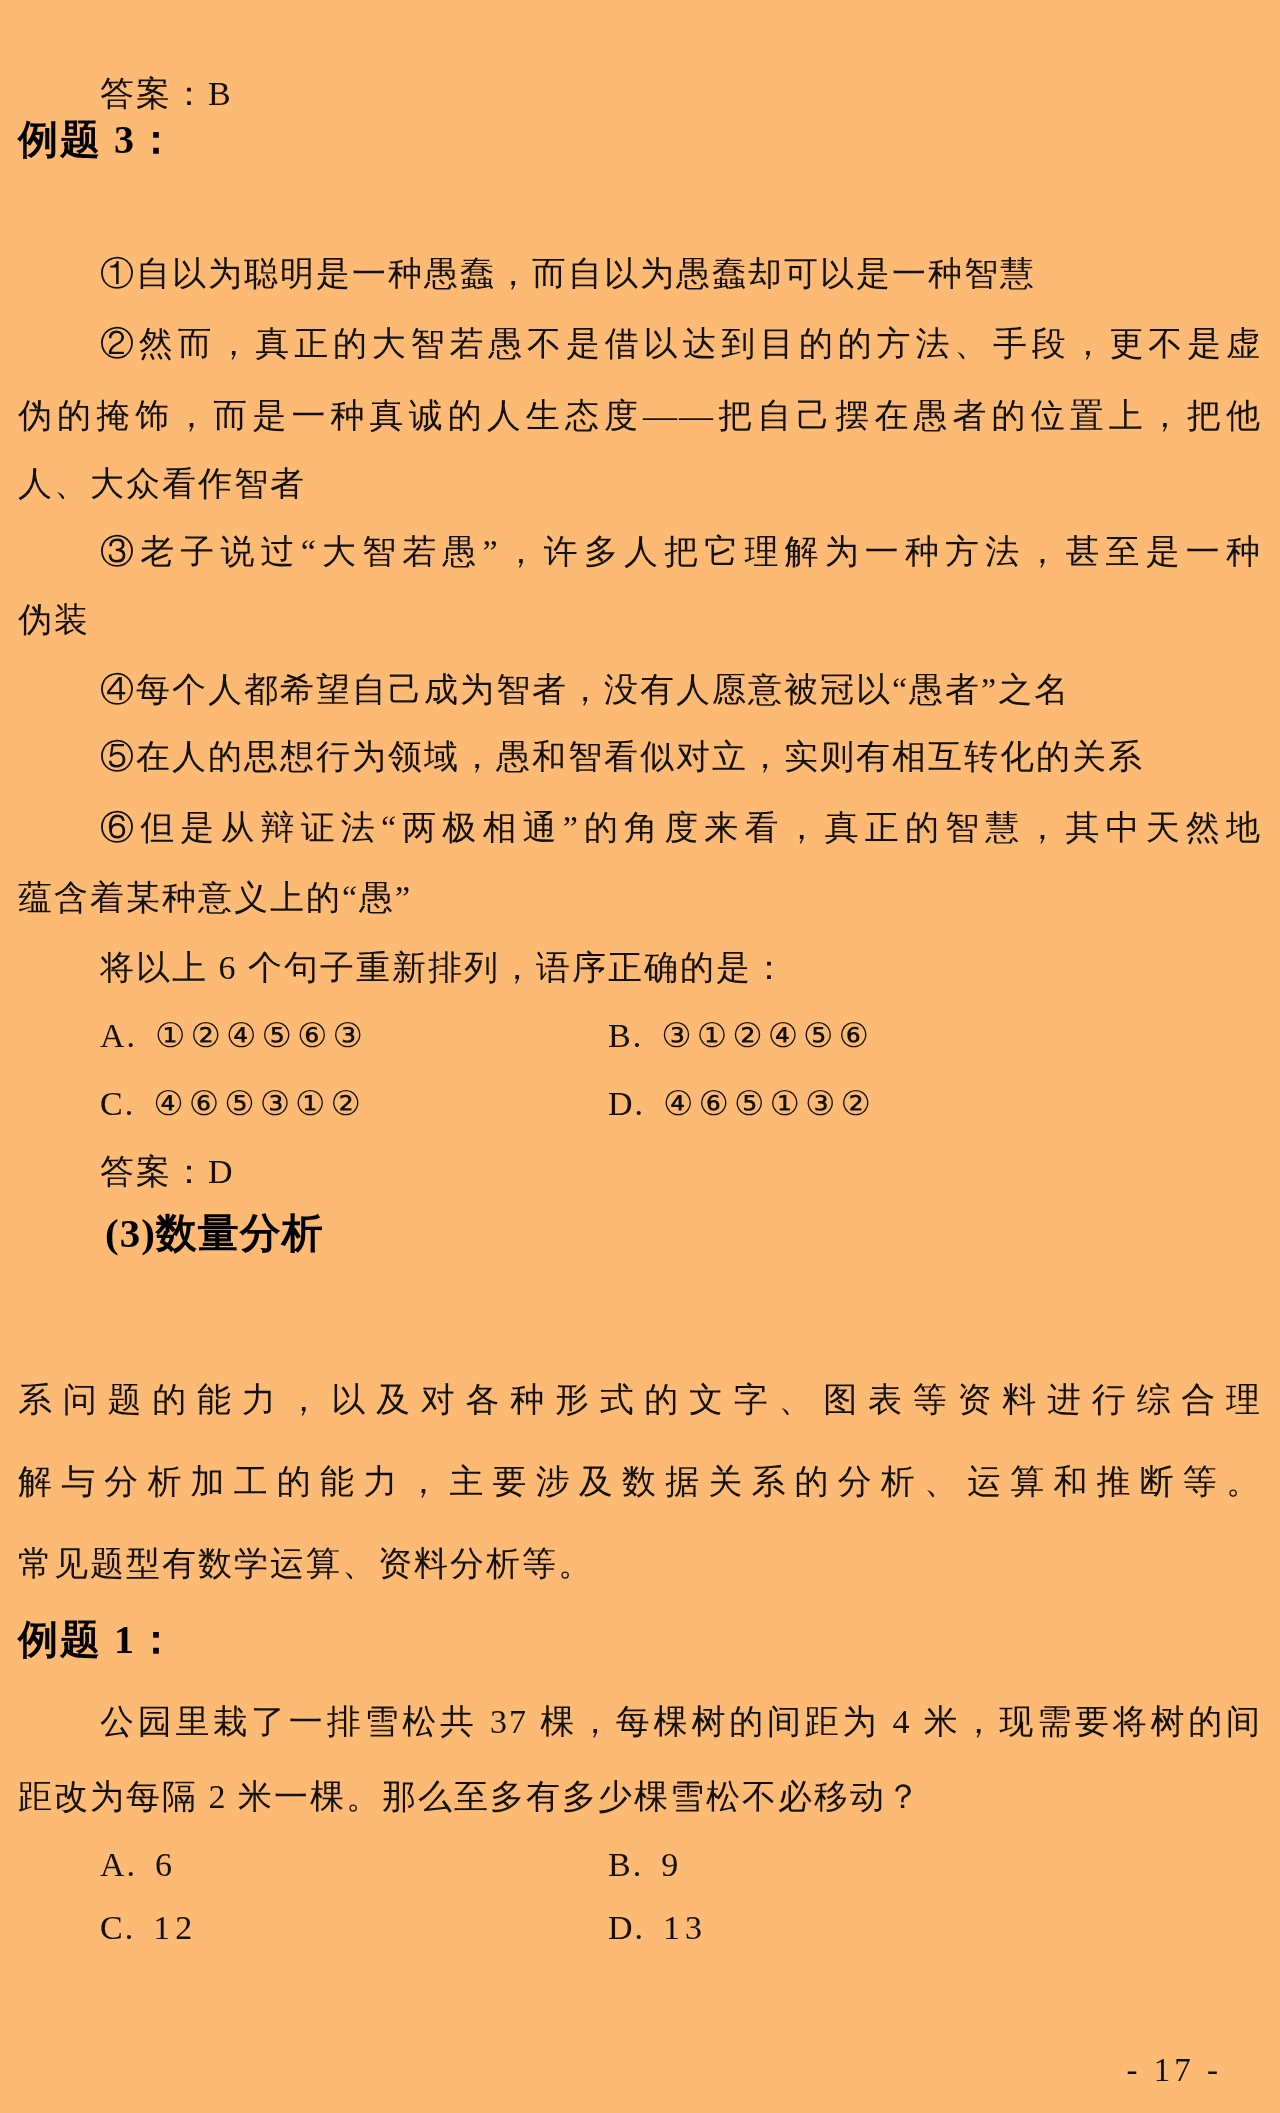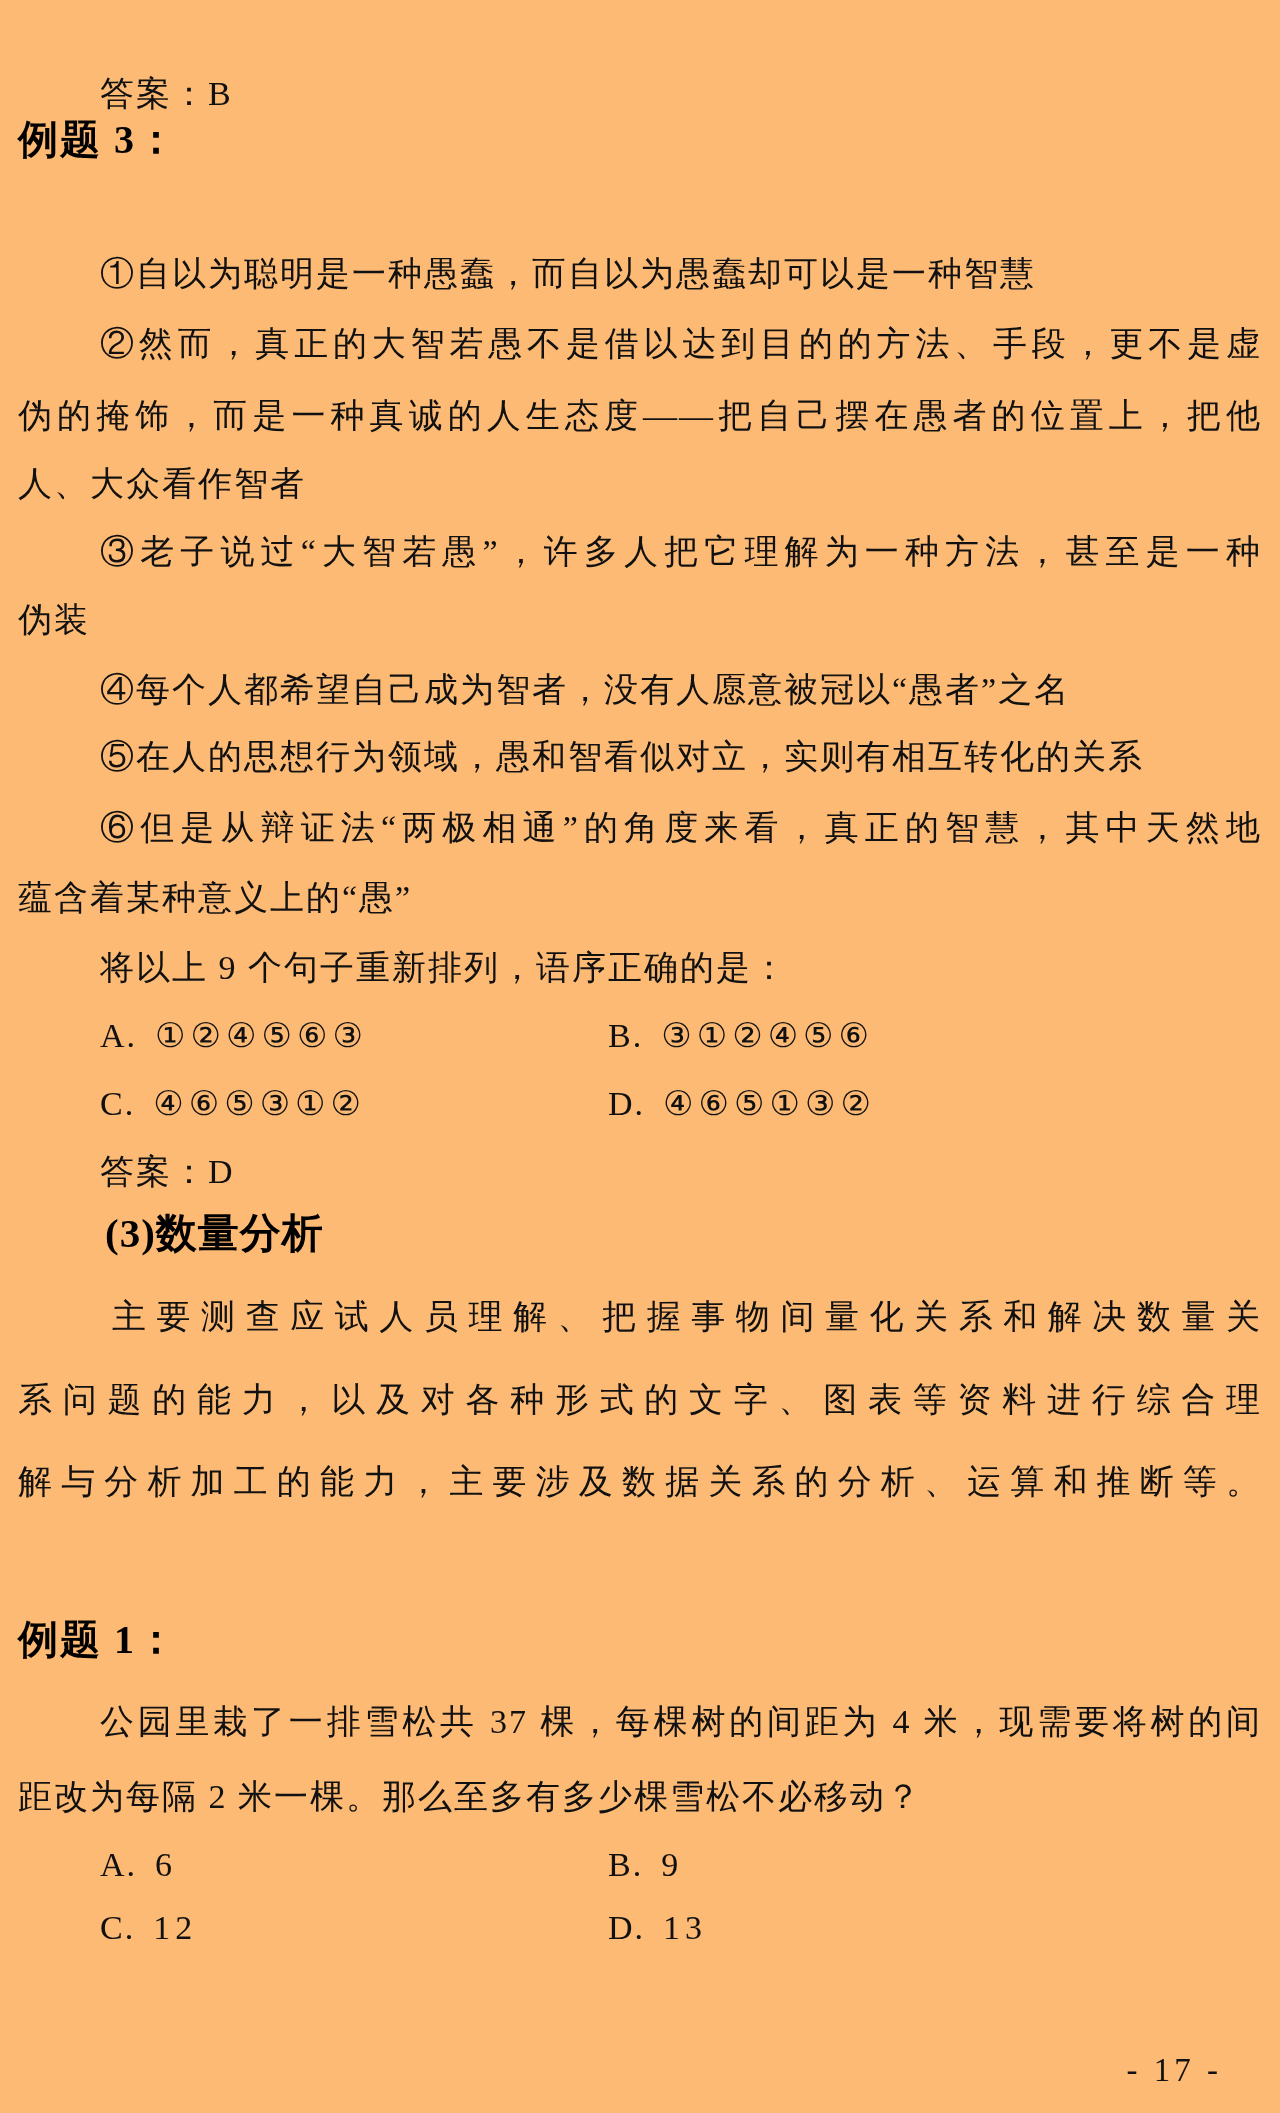--- a/index.html
+++ b/index.html
@@ -69,21 +69,21 @@
   <div class="line indent just" style="top:322px">②然而，真正的大智若愚不是借以达到目的的方法、手段，更不是虚</div>
   <div class="line flush just" style="top:394px">伪的掩饰，而是一种真诚的人生态度——把自己摆在愚者的位置上，把他</div>
   <div class="line indent just" style="top:530px">③老子说过“大智若愚”，许多人把它理解为一种方法，甚至是一种</div>
   <div class="line flush" style="top:462px">人、大众看作智者</div>
   <div class="line flush" style="top:598px">伪装</div>
   <div class="line indent" style="top:668px">④每个人都希望自己成为智者，没有人愿意被冠以“愚者”之名</div>
   <div class="line indent" style="top:735px">⑤在人的思想行为领域，愚和智看似对立，实则有相互转化的关系</div>
   <div class="line indent just" style="top:806px">⑥但是从辩证法“两极相通”的角度来看，真正的智慧，其中天然地</div>
   <div class="line flush" style="top:876px">蕴含着某种意义上的“愚”</div>
 
-  <div class="line indent" style="top:946px">将以上 9 个句子重新排列，语序正确的是：</div>
+  <div class="line indent" style="top:946px">将以上 6 个句子重新排列，语序正确的是：</div>
 
   <div class="line indent opt" style="top:1014px">
     <span class="opt-label">A.</span>
     <span class="opt-value">①②④⑤⑥③</span>
   </div>
   <div class="line col-b opt" style="top:1014px">
     <span class="opt-label">B.</span>
     <span class="opt-value">③①②④⑤⑥</span>
   </div>
   <div class="line indent opt" style="top:1082px">
@@ -92,23 +92,23 @@
   </div>
   <div class="line col-b opt" style="top:1082px">
     <span class="opt-label">D.</span>
     <span class="opt-value">④⑥⑤①③②</span>
   </div>
 
   <div class="line indent" style="top:1150px">答案：D</div>
 
   <div class="line sec-heading" style="top:1203px;left:105px">(3)数量分析</div>
 
-  <div class="line just" style="top:1295px;left:112px">主要测查应试人员理解、把握事物间量化关系和解决数量关</div>
   <div class="line flush just" style="top:1378px">系问题的能力，以及对各种形式的文字、图表等资料进行综合理</div>
   <div class="line flush just" style="top:1460px">解与分析加工的能力，主要涉及数据关系的分析、运算和推断等。</div>
+  <div class="line flush" style="top:1542px">常见题型有数学运算、资料分析等。</div>
 
   <div class="line flush heading" style="top:1618px">例题 1：</div>
 
   <div class="line indent just" style="top:1700px">公园里栽了一排雪松共 37 棵，每棵树的间距为 4 米，现需要将树的间</div>
   <div class="line flush" style="top:1775px">距改为每隔 2 米一棵。那么至多有多少棵雪松不必移动？</div>
 
   <div class="line indent opt" style="top:1843px">
     <span class="opt-label">A.</span>
     <span class="opt-value">6</span>
   </div>

